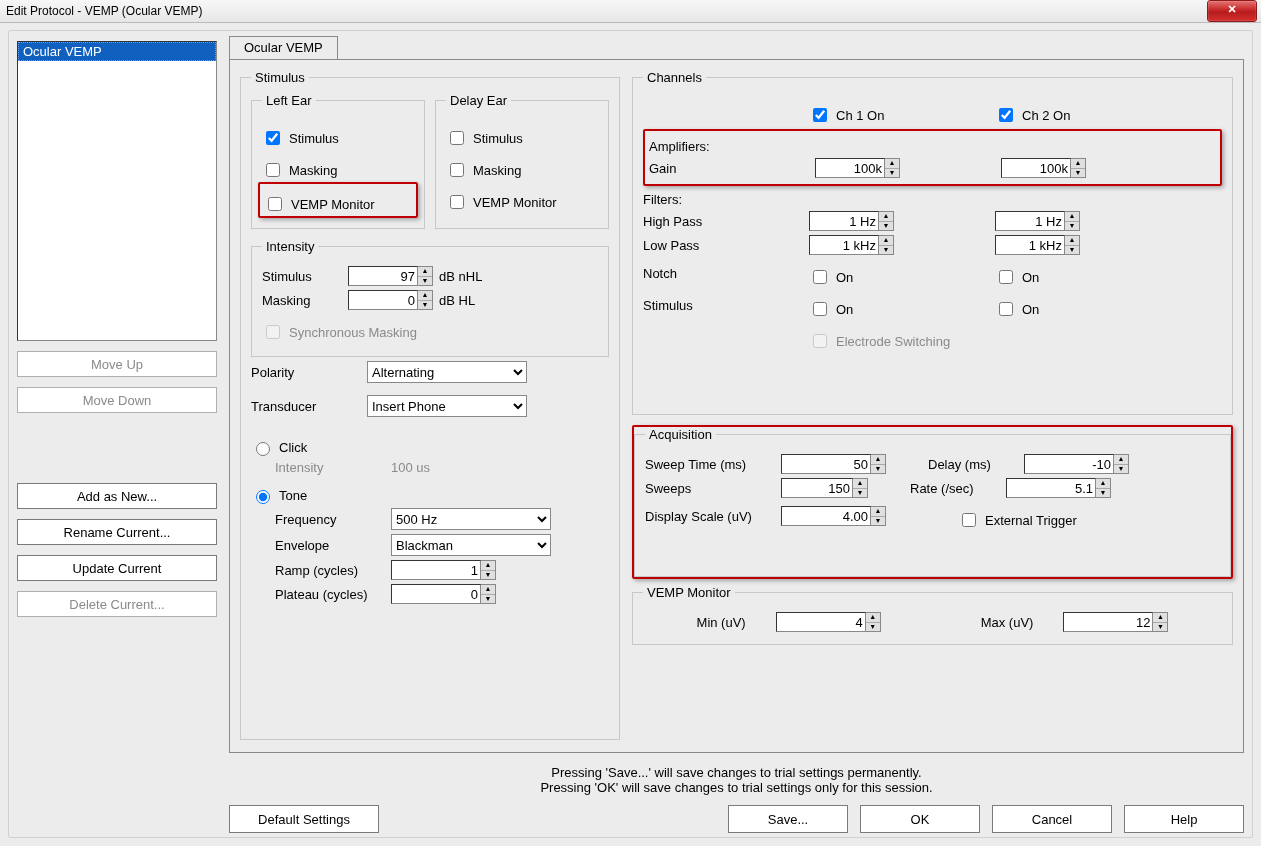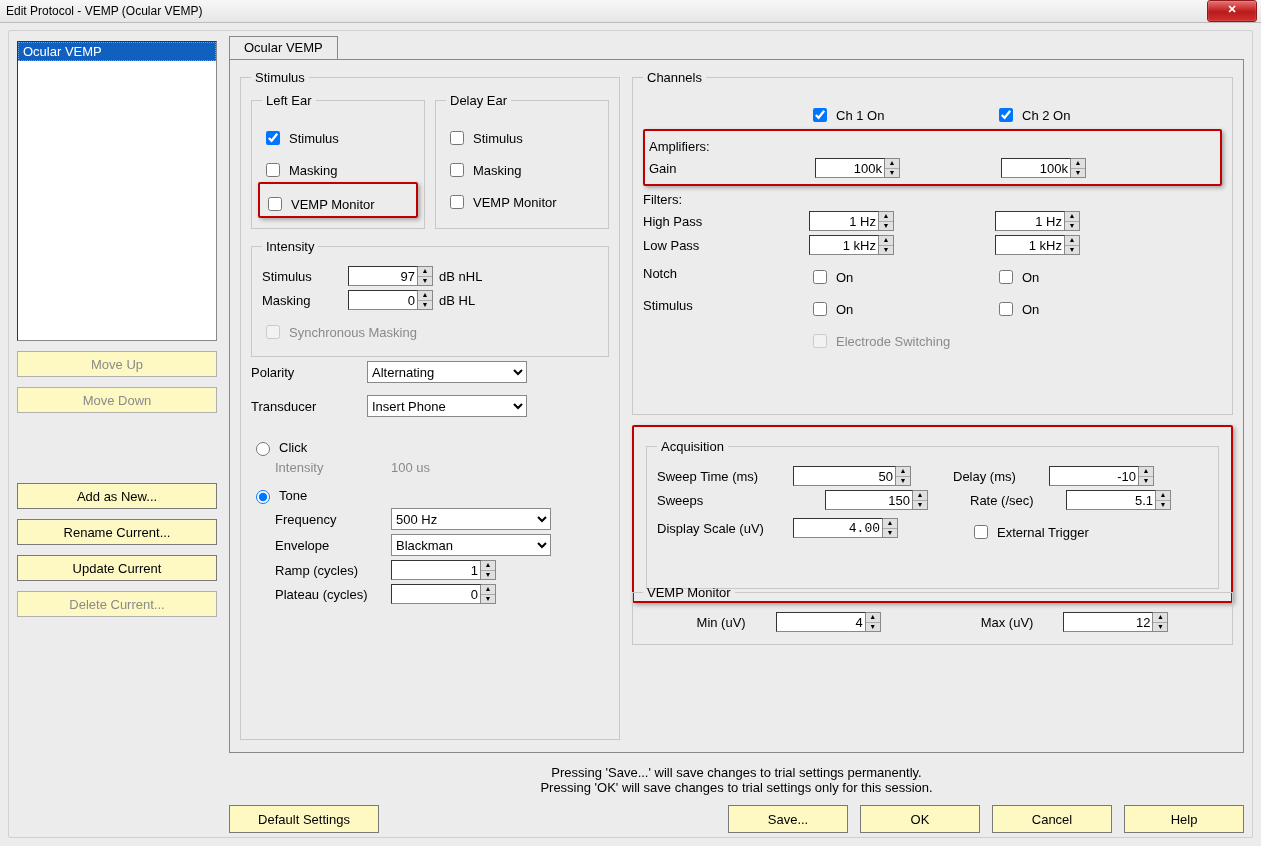--- a/index.html
+++ b/index.html
@@ -57,21 +57,21 @@
     box-sizing:border-box;
     overflow:hidden;
   }
   .protolist .item{
     background:#1060c0;color:#fff;padding:1px 4px;font-size:13px;
     border:1px dotted #6aa0e0;
   }
   .wbtn{
     margin-top:10px;
     width:100%;height:26px;
-    border:1px solid #7a7a7a;background:#fef9c3;
+    border:1px solid #7a7a7a;background:#ffffff;
     font-size:13px;
   }
   .wbtn:disabled{color:#8a8a8a;border-color:#b0b0b0;}
 
   
   .rightarea{
     position:absolute;
     top:4px;left:220px;right:8px;bottom:4px;
   }
 
@@ -431,65 +431,65 @@
           </div>
           <div class="row">
             <span class="chlabel"></span>
             <label class="ck check-disabled">
                   <input type="checkbox" disabled="" style="">
                   <span class="disabled-text">Electrode Switching</span>
                 </label>
           </div>
         </fieldset>
 
-        <div class="col-acq highlight-red" style="padding:12px;">
+        <div class="col-acq highlight-red" style="padding:0;">
          <fieldset style="height:100%;">
           <legend>Acquisition</legend>
           <div class="row">
             <span style="width:130px">Sweep Time (ms)</span>
             <span class="spinner">
-                    <input class="field-in" style="width: 103px;" value="50">
+                    <input class="field-in" style="width: 90px;" value="50">
                     <span class="spinbtns">
                       <div>▲</div>
                       <div>▼</div>
                     </span>
                   </span>
             <span style="width:30px"></span>
             <span style="width:90px">Delay (ms)</span>
             <span class="spinner">
                     <input class="field-in" style="width: 90px;" value="-10">
                     <span class="spinbtns">
                       <div>▲</div>
                       <div>▼</div>
                     </span>
                   </span>
           </div>
           <div class="row">
             <span style="width:130px">Sweeps</span>
             <span class="spinner">
-                    <input class="field-in" style="width: 88px; margin-left: 32px;" value="150">
+                    <input class="field-in" style="width: 72px;" value="150">
                     <span class="spinbtns">
                       <div>▲</div>
                       <div>▼</div>
                     </span>
                   </span>
             <span style="width:30px"></span>
             <span style="width:90px">Rate (/sec)</span>
             <span class="spinner">
                     <input class="field-in" style="width: 90px;" value="5.1">
                     <span class="spinbtns">
                       <div>▲</div>
                       <div>▼</div>
                     </span>
                   </span>
           </div>
           <div class="row">
             <span style="width:130px">Display Scale (uV)</span>
             <span class="spinner">
-                    <input class="field-in" style="width: 90px; font-family: Liberation Mono, monospace;" value="4.00">
+                    <input class="field-in" style="width: 90px;" value="4.00">
                     <span class="spinbtns">
                       <div>▲</div>
                       <div>▼</div>
                     </span>
                   </span>
             <span style="width:60px"></span>
             <label class="ck">
                     <input type="checkbox" style="">
                     <span>External Trigger</span>
                   </label>

